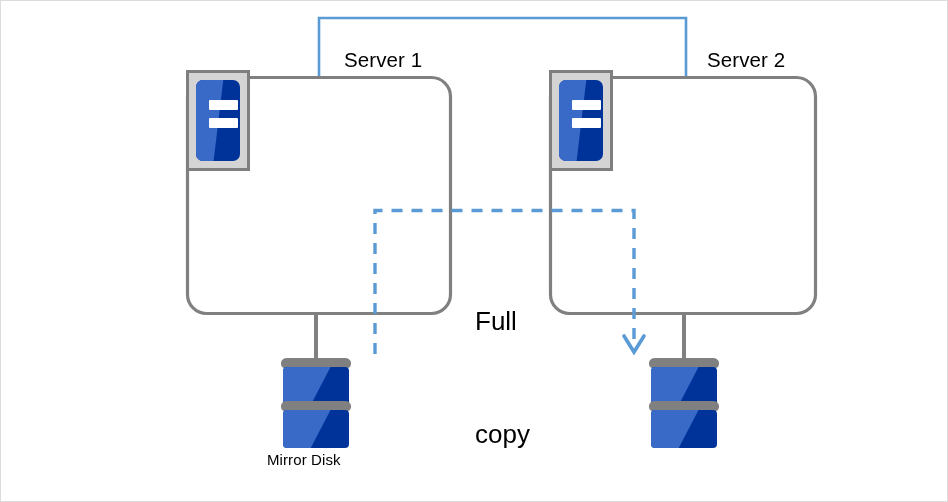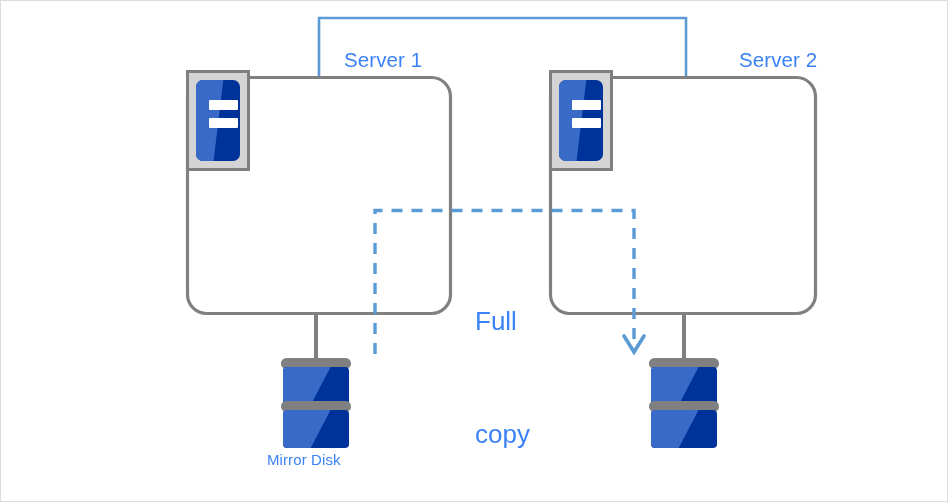--- a/index.html
+++ b/index.html
@@ -21,39 +21,39 @@
   }
   .svg-layer {
     position: absolute;
     left: 0;
     top: 0;
     width: 948px;
     height: 502px;
   }
   .label {
     position: absolute;
-    color: #3b82f6;
+    color: #000000;
     white-space: pre;
     line-height: 1.22;
   }
   .label-server {
     font-size: 20.5px;
     letter-spacing: 0.1px;
   }
   .label-disk {
     font-size: 15px;
     letter-spacing: 0.1px;
   }
   .label-fullcopy {
     font-size: 26px;
     text-align: left;
     line-height: 1.45;
   }
   #server1-label { left: 343px; top: 46px; }
-  #server2-label { left: 738px; top: 46px; }
+  #server2-label { left: 706px; top: 46px; }
   #mirror-disk-label { left: 266px; top: 450px; }
   #fullcopy-label { left: 474px; top: 227px; }
 
   
   .server-icon {
     position: absolute;
     width: 64px;
     height: 101px;
     background: #d4d4d4;
     border: 3px solid #7f7f7f;

